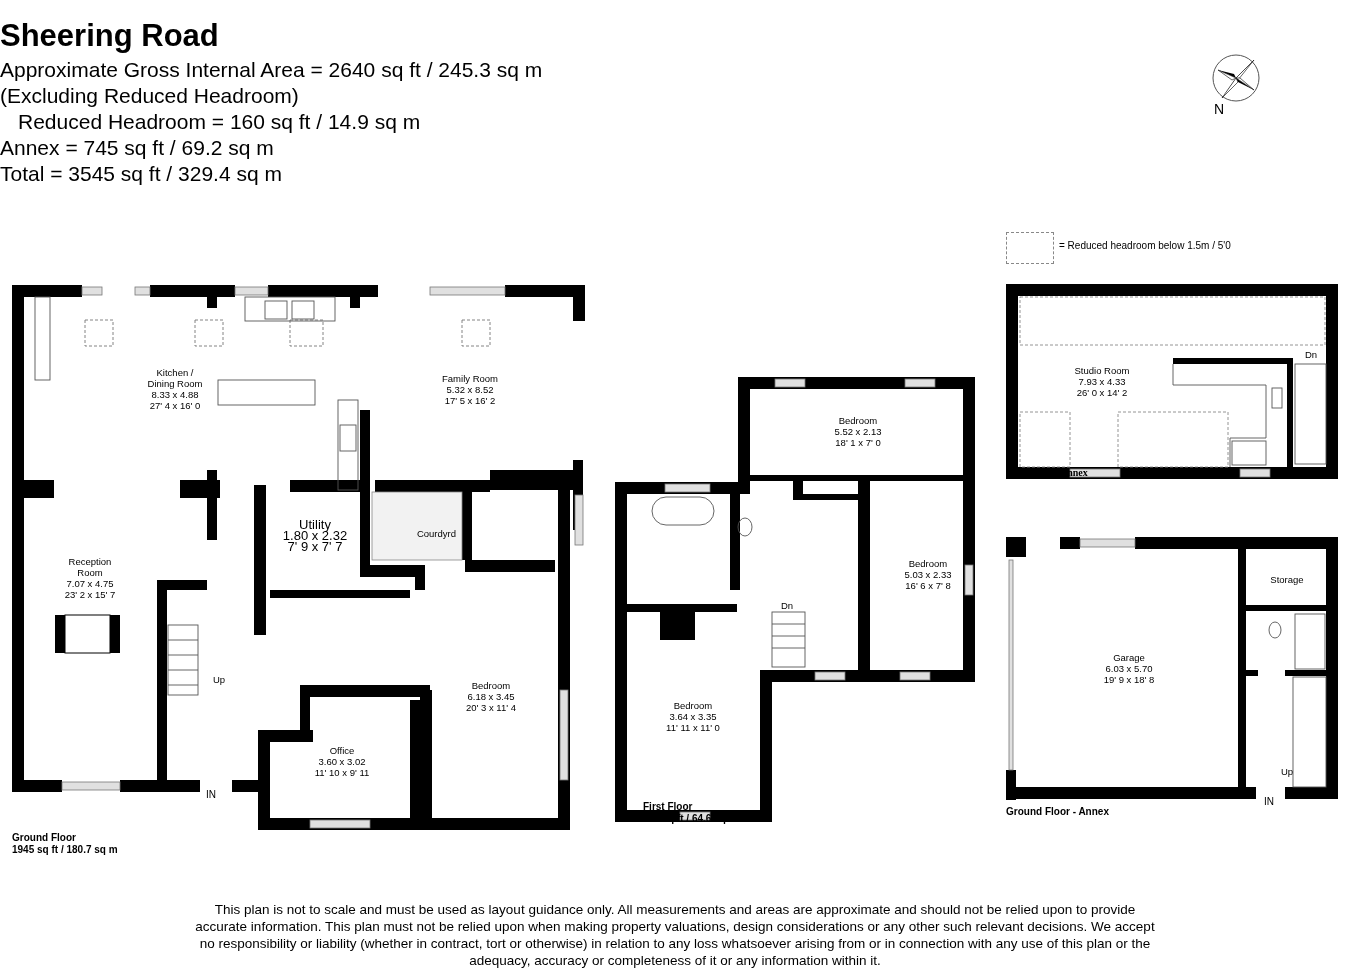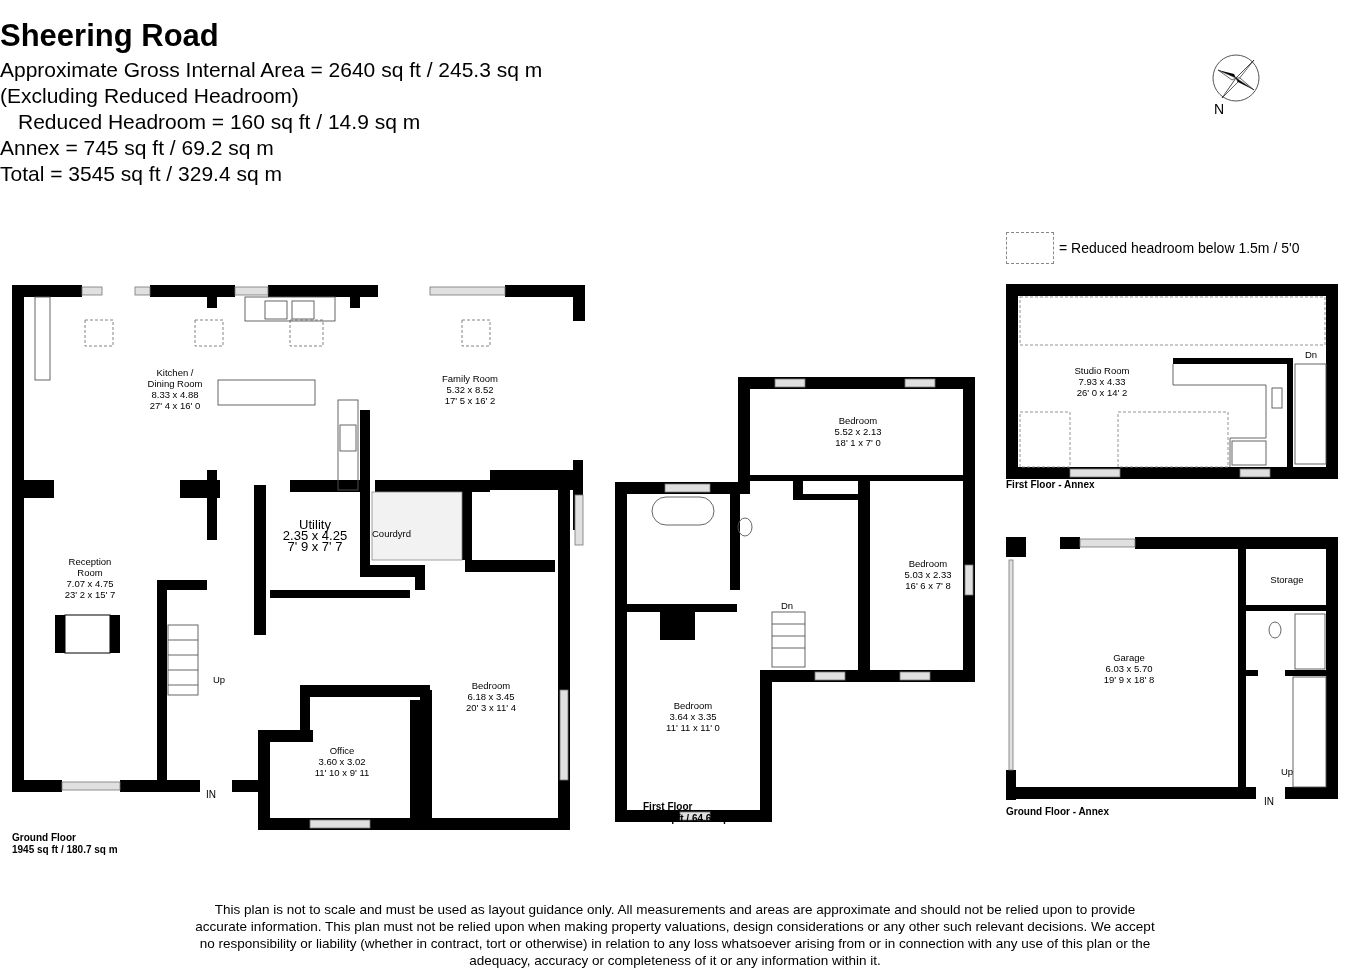--- a/index.html
+++ b/index.html
@@ -4,21 +4,21 @@
 <style>
   html, body { margin:0; padding:0; background:#ffffff; }
   body { width:1350px; height:975px; position:relative; overflow:hidden; font-family:"Liberation Sans", sans-serif; color:#000; }
   .hdr { position:absolute; left:0; width:1350px; text-align:left; }
   .title { top:18px; font-size:31px; font-weight:bold; }
   .line { font-size:21px; }
   .l1 { top:58px; } .l2 { top:84px; } .l3 { top:110px;padding-left:18px; } .l4 { top:136px; } .l5 { top:162px; }
   svg.plan { position:absolute; left:0; top:0; }
   .flbl { position:absolute; font-size:10px; font-weight:bold; line-height:12px; }
   .legend { position:absolute; left:1006px; top:232px; width:46px; height:30px; border:1px dashed #888; }
-  .legend-text { position:absolute; left:1059px; top:240px; font-size:14px; }
+  .legend-text { position:absolute; left:1059px; top:240px; font-size:10px; }
   .compass { position:absolute; left:1210px; top:52px; }
   .compass-n { position:absolute; left:1214px; top:101px; font-size:14px; }
   .disclaimer { position:absolute; left:190px; top:901px; width:970px; text-align:center; font-size:13.5px; line-height:17px; }
 </style>
 </head>
 <body>
 
 <div class="hdr title">Sheering Road</div>
 <div class="hdr line l1">Approximate Gross Internal Area = 2640 sq ft / 245.3 sq m</div>
 <div class="hdr line l2">(Excluding Reduced Headroom)</div>
@@ -225,25 +225,25 @@
 
   <div style="position:absolute;left:35px;top:556px;width:110px;text-align:center;font-size:9.5px;line-height:11px;">
     <div>Reception</div>
     <div>Room</div>
     <div>7.07 x 4.75</div>
     <div>23' 2 x 15' 7</div>
   </div>
 
   <div style="position:absolute;left:265px;top:519px;width:100px;text-align:center;font-size:13px;line-height:11px;">
     <div>Utility</div>
-    <div>2.35 x 4.25</div>
+    <div>1.80 x 2.32</div>
     <div>7' 9 x 7' 7</div>
   </div>
 
-  <div style="position:absolute;left:372px;top:528px;width:84px;text-align:left;font-size:9.5px;">Courdyrd</div>
+  <div style="position:absolute;left:372px;top:528px;width:84px;text-align:right;font-size:9.5px;">Courdyrd</div>
 
   <div style="position:absolute;left:436px;top:680px;width:110px;text-align:center;font-size:9.5px;line-height:11px;">
     <div>Bedroom</div>
     <div>6.18 x 3.45</div>
     <div>20' 3 x 11' 4</div>
   </div>
 
   <div style="position:absolute;left:287px;top:745px;width:110px;text-align:center;font-size:9.5px;line-height:11px;">
     <div>Office</div>
     <div>3.60 x 3.02</div>
@@ -286,16 +286,16 @@
 </div>
 
 <div class="flbl" style="left:12px;top:801px;margin-top:31px;">
   <div>Ground Floor</div>
   <div>1945 sq ft / 180.7 sq m</div>
 </div>
 <div class="flbl" style="left:615px;top:801px;padding-left:28px;">
   <div>First Floor</div>
   <div>695 sq ft / 64.6 sq m</div>
 </div>
-<div class="flbl" style="left:1006px;top:479px;">First Floor - Annex</div>
+<div class="flbl" style="left:1006px;top:467px;font-family:Liberation Serif, serif;">First Floor - Annex</div>
 <div class="flbl" style="left:1006px;top:806px;">Ground Floor - Annex</div>
 
 <div class="disclaimer">This plan is not to scale and must be used as layout guidance only. All measurements and areas are approximate and should not be relied upon to provide accurate information. This plan must not be relied upon when making property valuations, design considerations or any other such relevant decisions. We accept no responsibility or liability (whether in contract, tort or otherwise) in relation to any loss whatsoever arising from or in connection with any use of this plan or the adequacy, accuracy or completeness of it or any information within it.</div>
 
 </body></html>

